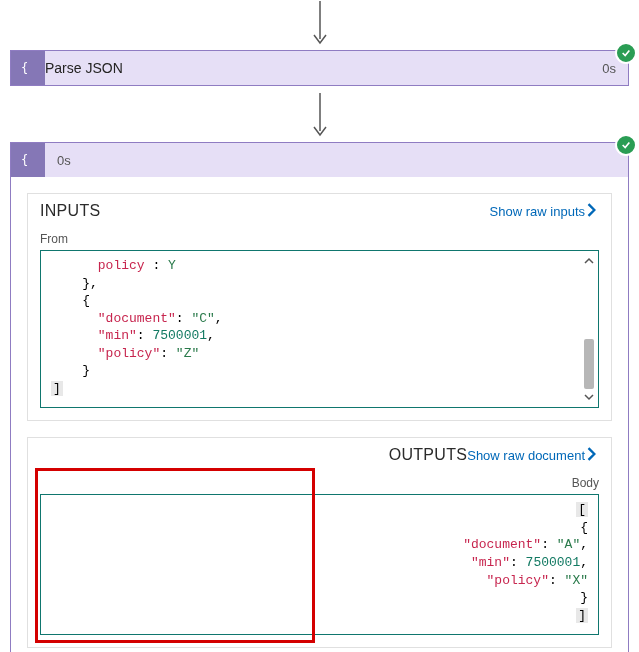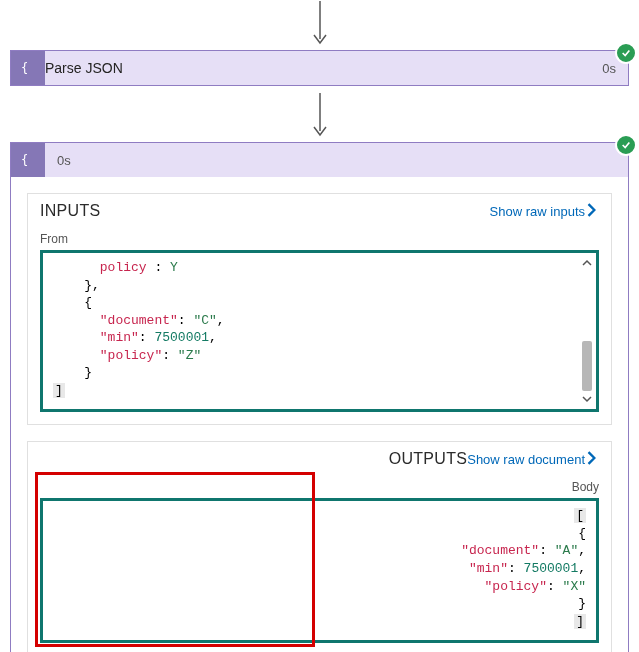--- a/index.html
+++ b/index.html
@@ -101,21 +101,21 @@
   }
   .raw-link svg { width: 14px; height: 14px; }
   .field-label {
     font-size: 12px;
     color: #555;
     padding: 6px 12px 4px 12px;
   }
   .code-wrap {
     position: relative;
     margin: 0 12px 12px 12px;
-    border: 3px solid #0f766e;
+    border: 1px solid #0f766e;
   }
   .code-pre {
     margin: 0;
     padding: 6px 10px 10px 10px;
     font-family: Consolas, "Courier New", monospace;
     font-size: 13px;
     line-height: 1.35;
     white-space: pre;
     overflow: hidden;
   }

